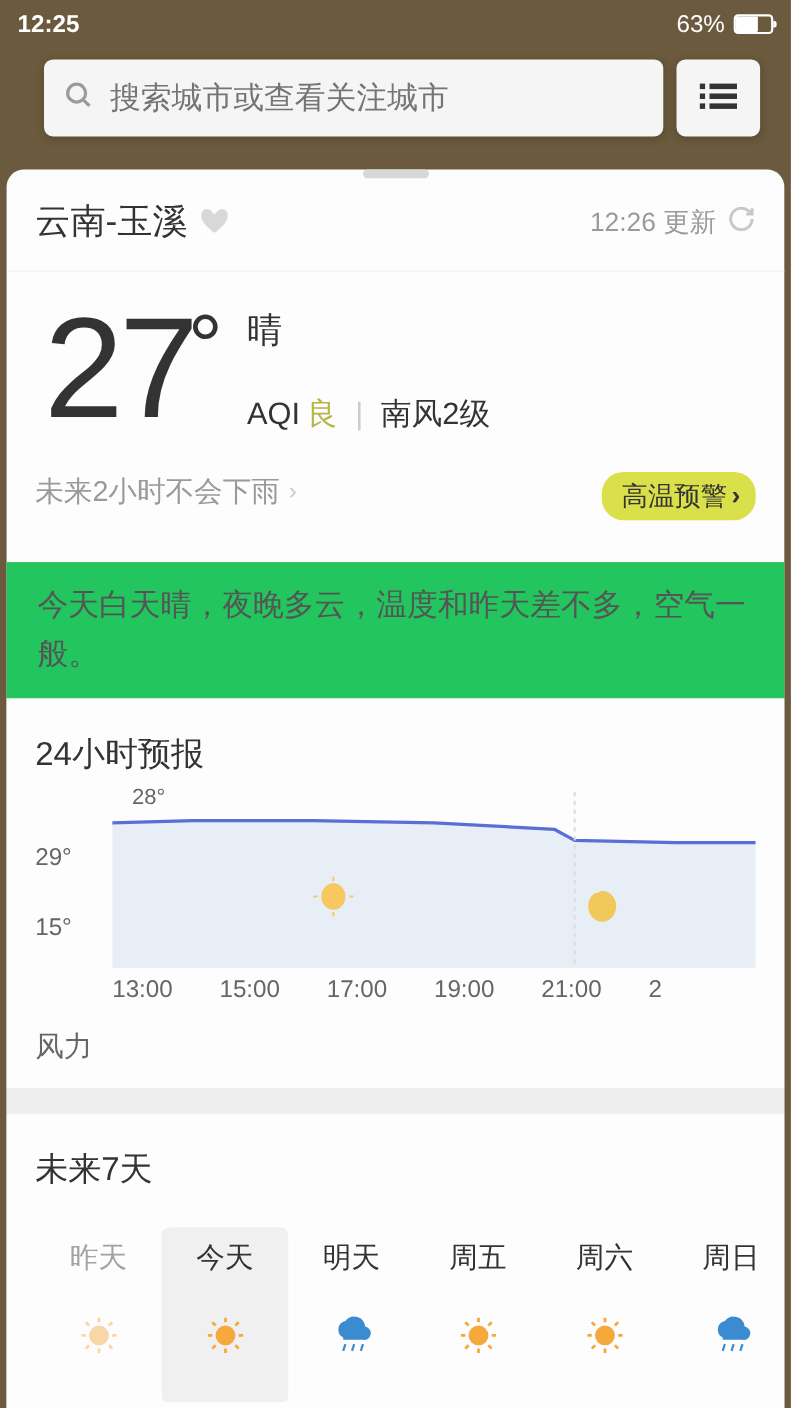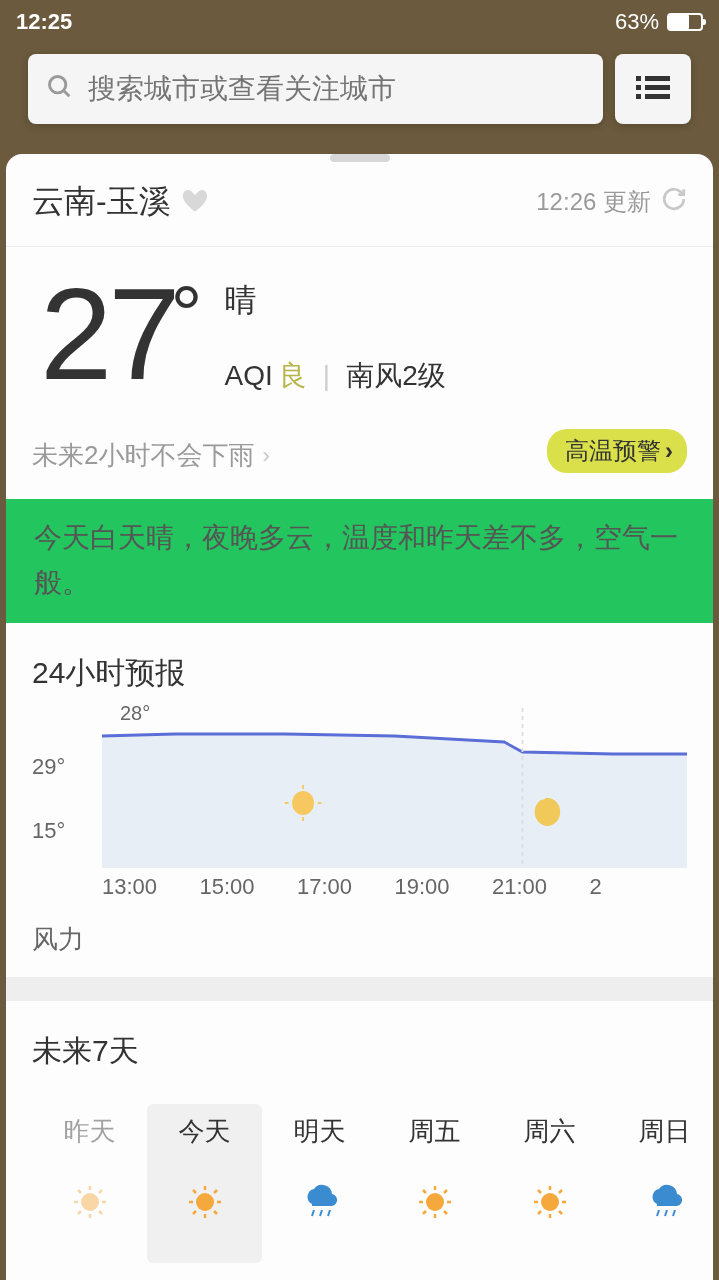--- a/index.html
+++ b/index.html
@@ -40,20 +40,21 @@
 .search-box {
   flex: 1;
   height: 70px;
   background: #f5f5f5;
   border-radius: 8px;
   display: flex;
   align-items: center;
   padding: 0 18px;
   gap: 14px;
   box-shadow: 0 2px 8px rgba(0,0,0,0.2);
+  margin-left: 12px;
 }
 .search-box input {
   border: none;
   background: transparent;
   font-size: 28px;
   color: #9a9a9a;
   flex: 1;
   outline: none;
 }
 .list-btn {
@@ -90,22 +91,22 @@
 }
 .big-temp { font-size: 130px; font-weight: 300; color: #333; letter-spacing: -4px; line-height: 1; }
 .deg-sym { font-size: 80px; vertical-align: top; margin-left: -6px; font-weight: 300; color: #333; }
 .cond-col { margin-left: 22px; padding-top: 10px; }
 .cond-text { font-size: 32px; color: #333; }
 .aqi-row { font-size: 28px; color: #333; margin-top: 34px; display:flex; align-items:center; gap:6px; }
 .aqi-good { color: #b5b548; }
 .sep { color: #ccc; margin: 0 10px; }
 
 .rain-row {
-  display: flex; justify-content: space-between; align-items: flex-end;
-  padding: 30px 26px 26px 26px;
+  display: flex; justify-content: space-between; align-items: flex-start;
+  padding: 30px 26px 38px 26px;
 }
 .rain-text { color: #9a9a9a; font-size: 26px; display:flex; align-items:center; gap:8px; }
 .alert-pill {
   background: #d9e04a;
   border-radius: 20px;
   padding: 6px 14px 6px 18px;
   font-size: 24px;
   color: #333;
   display: flex; align-items: center; gap: 4px;
 }

